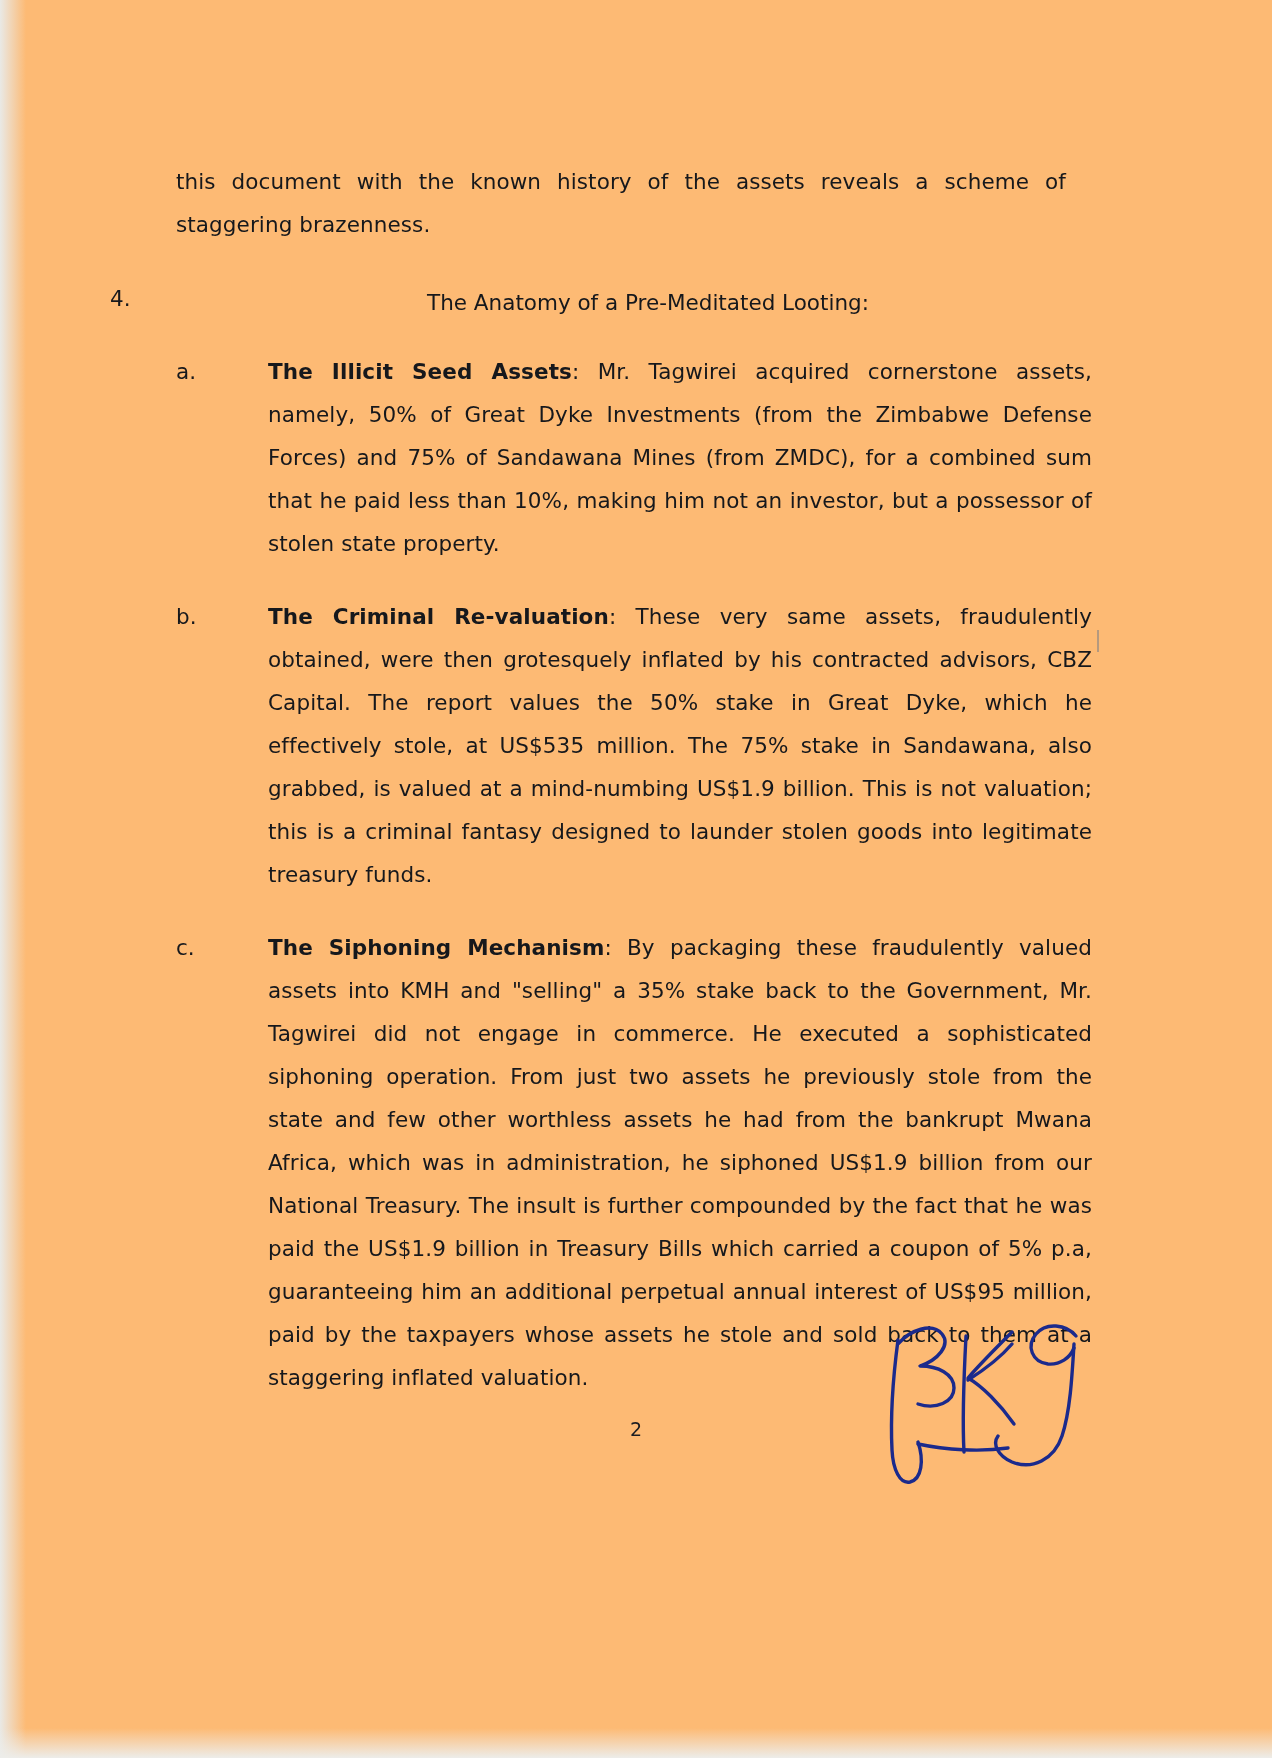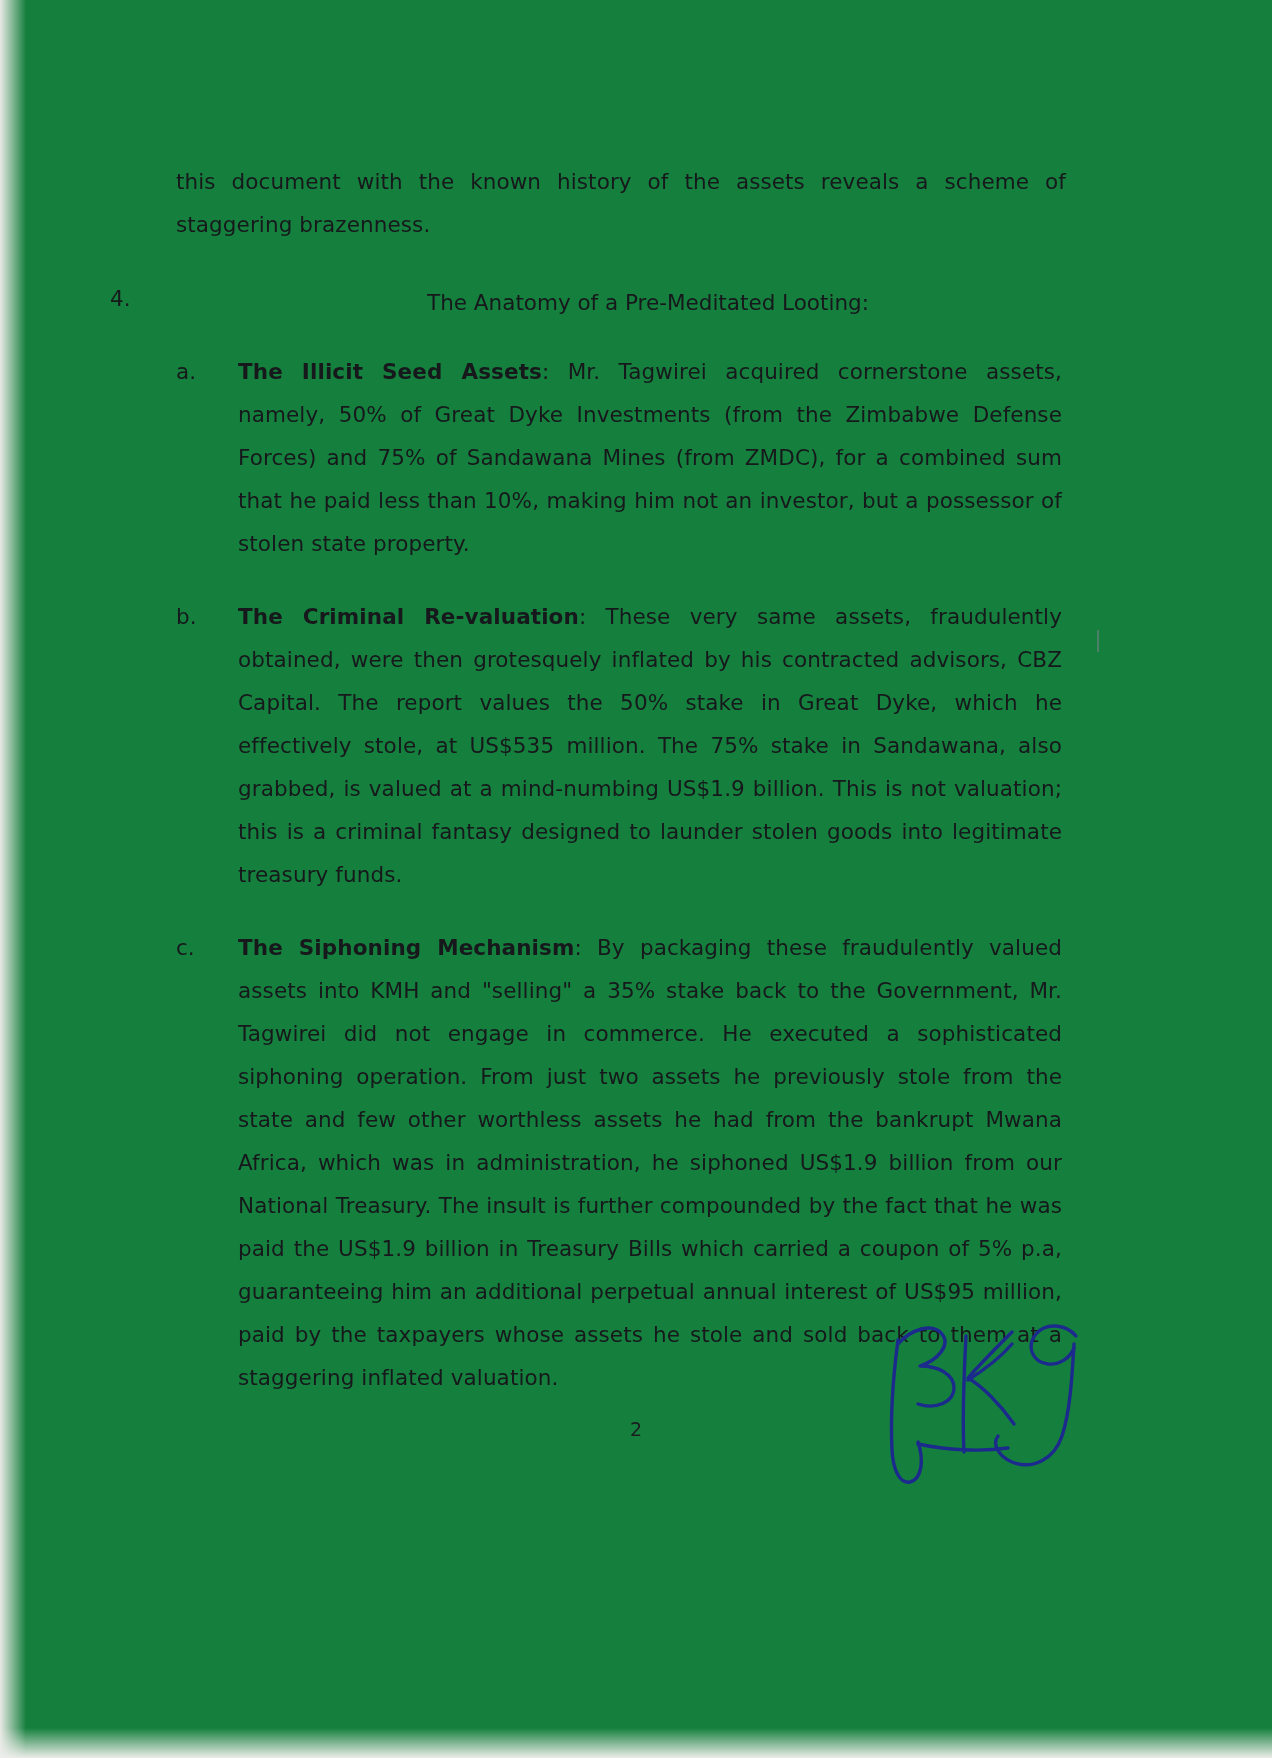--- a/index.html
+++ b/index.html
@@ -7,21 +7,21 @@
     padding: 0;
     background: #ffffff;
   }
   body {
     font-family: "DejaVu Sans", sans-serif;
   }
   .page {
     position: relative;
     width: 1272px;
     height: 1758px;
-    background: #15803d;
+    background: #fdba74;
     overflow: hidden;
   }
   
   .scan-edge-left {
     position: absolute;
     top: 0; left: 0;
     width: 26px; height: 100%;
     background: linear-gradient(to right, #e9e9e6, rgba(253,253,251,0));
     pointer-events: none;
   }
@@ -78,21 +78,21 @@
   }
   .item .marker {
     position: absolute;
     left: 0;
     top: 0;
     font-size: 21.5px;
     color: #16181c;
     line-height: 43px;
   }
   .item .body {
-    margin-left: 62px;
+    margin-left: 92px;
     width: 824px;
   }
   .lead {
     font-weight: bold;
   }
   .footer-page {
     position: absolute;
     left: 0;
     right: 0;
     top: 1418px;

